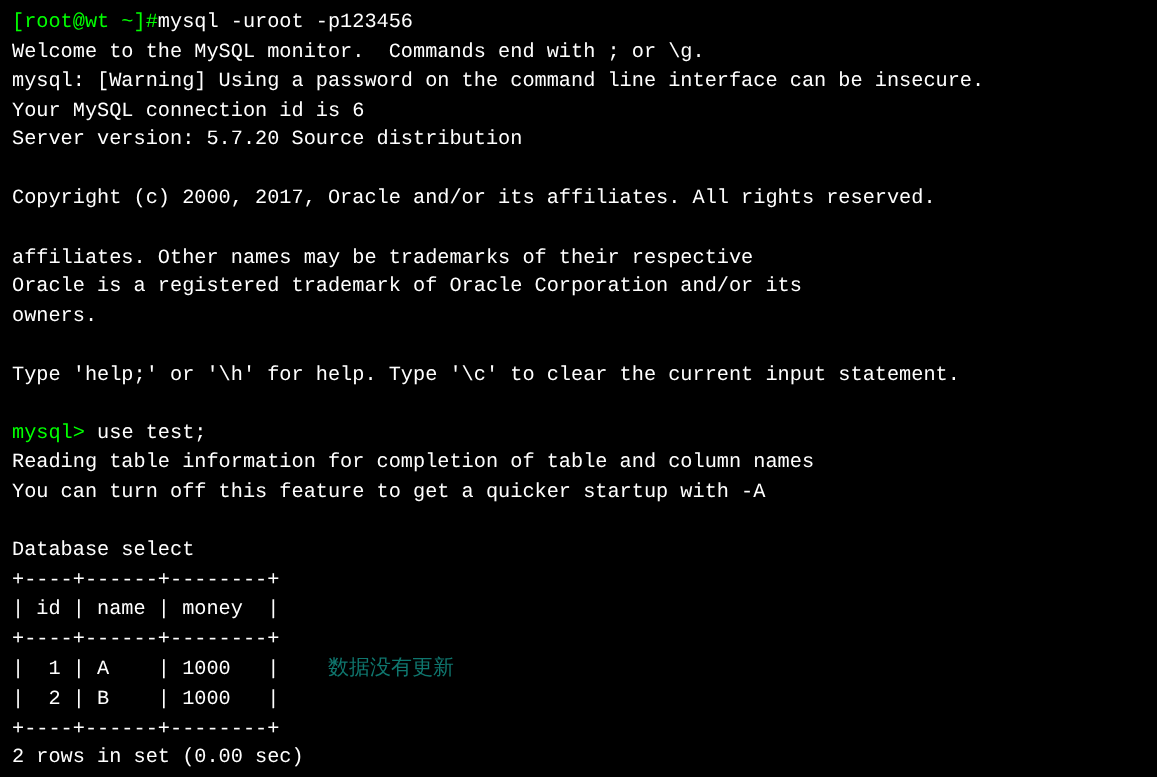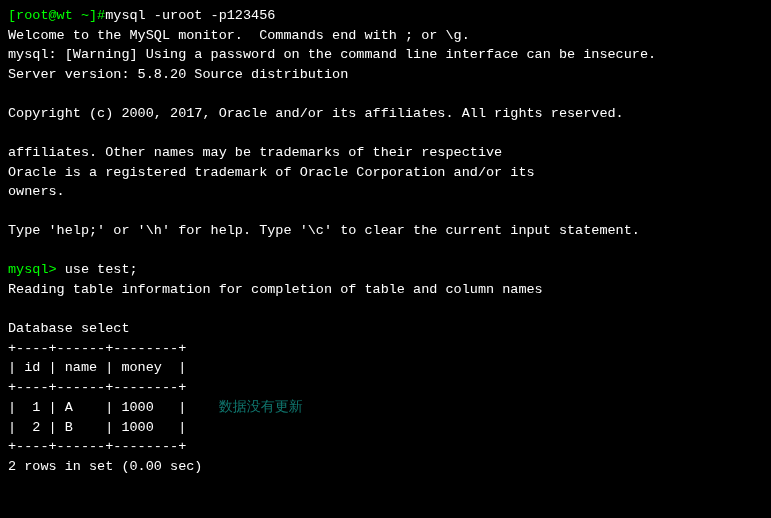--- a/index.html
+++ b/index.html
@@ -27,32 +27,34 @@
     .note-chinese { color: #0f766e; font-size: 14px; }
     .empty { height: 1.45em; display: block; }
   </style>
 </head>
 <body>
 
 <div class="terminal">
   <span class="line"><span class="green">[root@wt ~]#</span><span>mysql -uroot -p123456</span></span>
   <span class="line">Welcome to the MySQL monitor.  Commands end with ; or \g.</span>
   <span class="line">mysql: [Warning] Using a password on the command line interface can be insecure.</span>
-  <span class="line">Server version: 5.8.20 Source distribution</span>
+  <span class="line">Your MySQL connection id is 6</span>
+  <span class="line">Server version: 5.7.20 Source distribution</span>
   <span class="empty"></span>
   <span class="line">Copyright (c) 2000, 2017, Oracle and/or its affiliates. All rights reserved.</span>
   <span class="empty"></span>
   <span class="line">affiliates. Other names may be trademarks of their respective</span>
   <span class="line">Oracle is a registered trademark of Oracle Corporation and/or its</span>
   <span class="line">owners.</span>
   <span class="empty"></span>
   <span class="line">Type 'help;' or '\h' for help. Type '\c' to clear the current input statement.</span>
   <span class="empty"></span>
   <span class="line"><span class="green">mysql&gt; </span>use test;</span>
   <span class="line">Reading table information for completion of table and column names</span>
+  <span class="line">You can turn off this feature to get a quicker startup with -A</span>
   <span class="empty"></span>
   <span class="line">Database select</span>
   <span class="line">+----+------+--------+</span>
   <span class="line">| id | name | money  |</span>
   <span class="line">+----+------+--------+</span>
   <span class="line">|  1 | A    | 1000   |    <span class="note-chinese">数据没有更新</span></span>
   <span class="line">|  2 | B    | 1000   |</span>
   <span class="line">+----+------+--------+</span>
   <span class="line">2 rows in set (0.00 sec)</span>
 </div>

